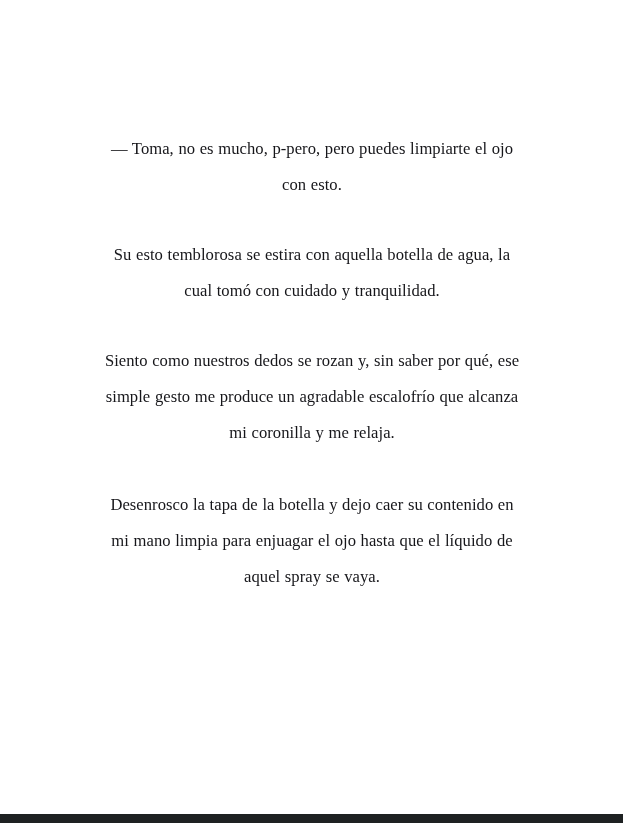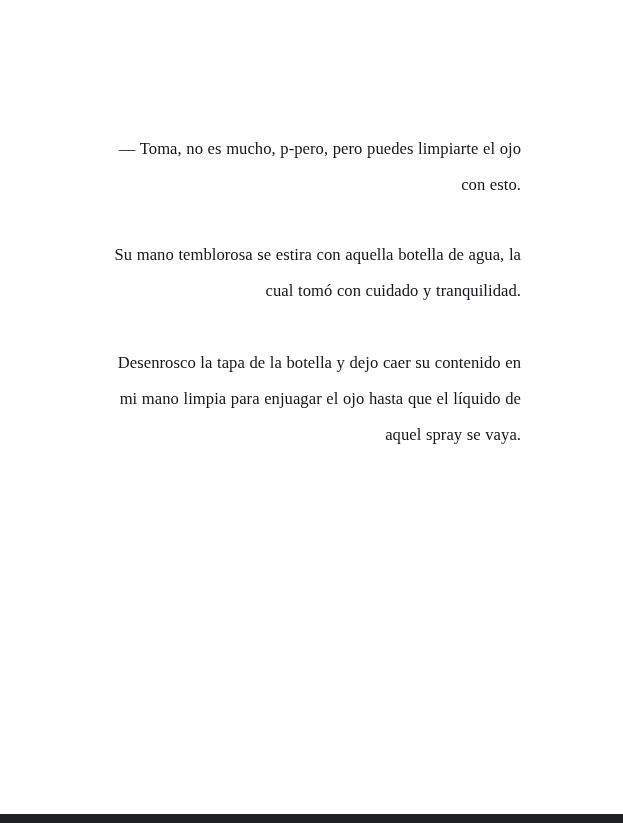--- a/index.html
+++ b/index.html
@@ -29,21 +29,21 @@
     position: absolute;
     left: 103px;
     top: 131px;
     width: 418px;
   }
 
   .para {
     font-size: 16.6px;
     line-height: 36px;
     color: #16161a;
-    text-align: right;
+    text-align: center;
     margin: 0 0 34px 0;
     letter-spacing: 0.05px;
     word-spacing: 0.4px;
     -webkit-font-smoothing: antialiased;
   }
 
   .para:last-child {
     margin-bottom: 0;
     margin-top: 36px;
   }
@@ -62,22 +62,23 @@
 </style>
 </head>
 <body>
 
 <div id="page">
 
   <div id="text-column">
 
     <p class="para dialogue">— Toma, no es mucho, p-pero, pero puedes limpiarte el ojo con esto.</p>
 
-    <p class="para">Su mano temblorosa se estira con aquella botella de agua, la cual tomó con cuidado y tranquilidad.</p>
+    <p class="para">Su esto temblorosa se estira con aquella botella de agua, la cual tomó con cuidado y tranquilidad.</p>
 
+    <p class="para">Siento como nuestros dedos se rozan y, sin saber por qué, ese simple gesto me produce un agradable escalofrío que alcanza mi coronilla y me relaja.</p>
 
 
     <p class="para">Desenrosco la tapa de la botella y dejo caer su contenido en mi mano limpia para enjuagar el ojo hasta que el líquido de aquel spray se vaya.</p>
 
   </div>
 
   <div id="bottom-bar"></div>
 
 </div>
 

